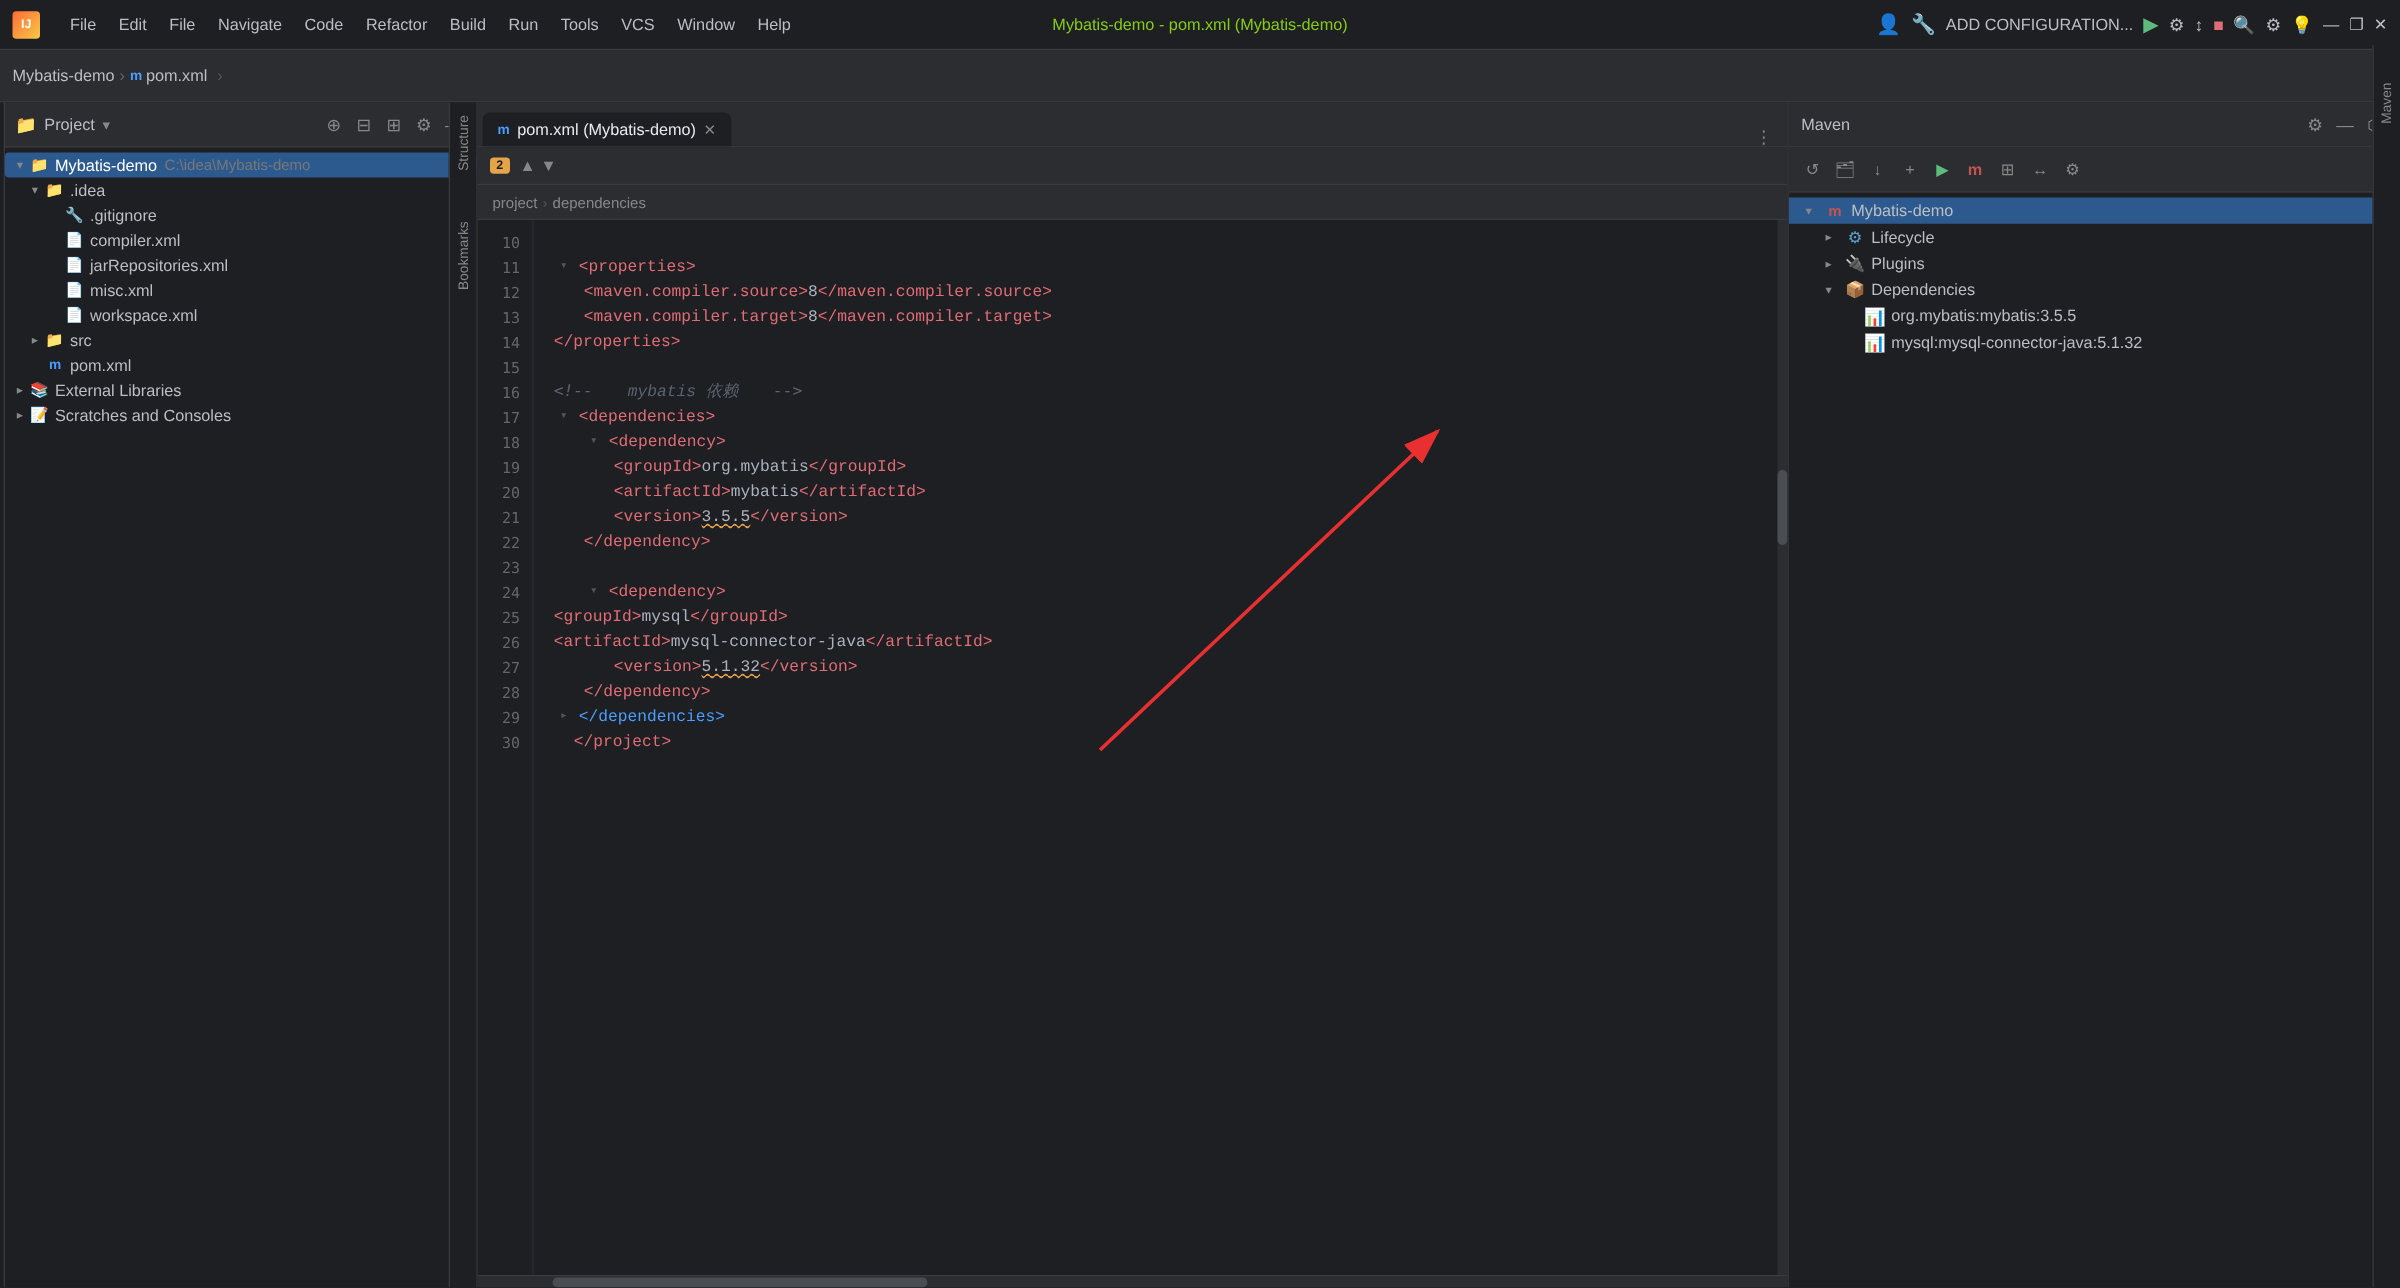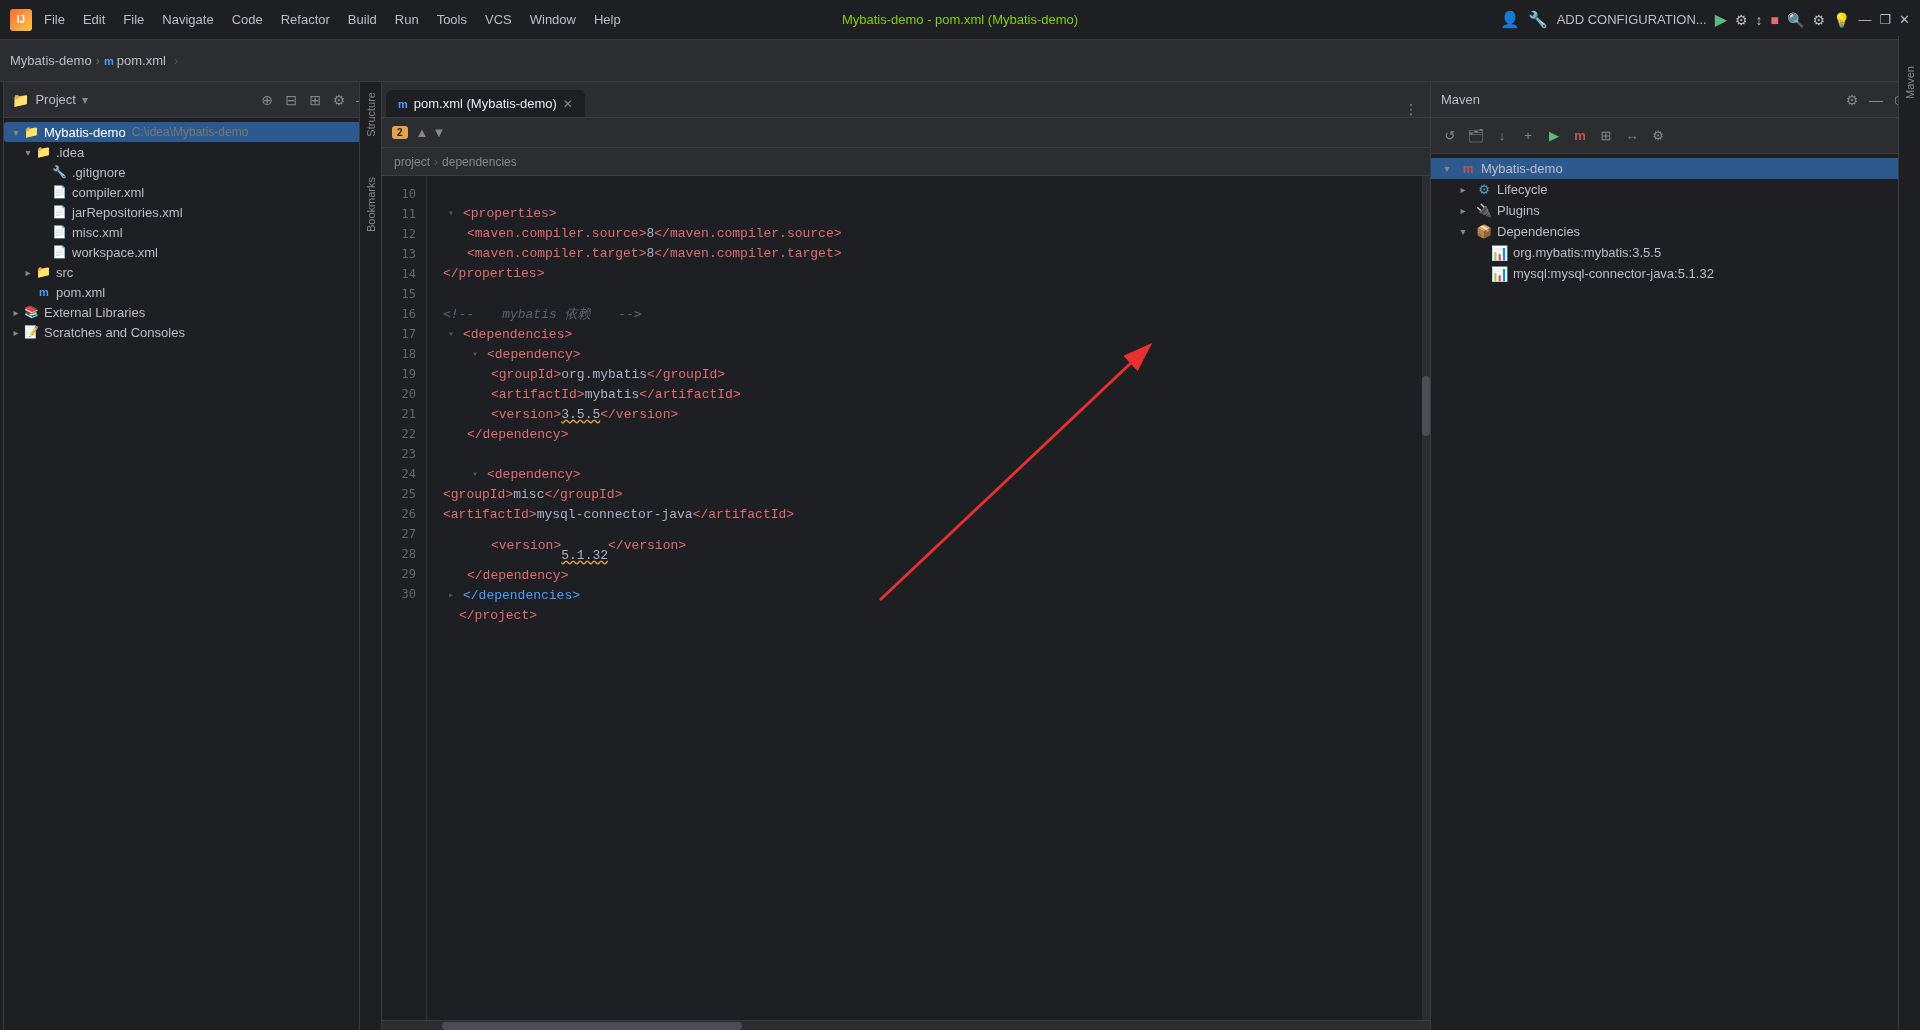--- a/index.html
+++ b/index.html
@@ -20,21 +20,21 @@
       background: #1e1f22;
       display: flex;
       align-items: center;
       justify-content: space-between;
       padding: 0 10px;
       border-bottom: 1px solid #3a3b3f;
     }
     #title-bar .left {
       display: flex;
       align-items: center;
-      gap: 4px;
+      gap: 16px;
     }
     #title-bar .logo {
       width: 22px;
       height: 22px;
       background: linear-gradient(135deg, #ff6b35, #f7c948);
       border-radius: 3px;
       display: flex;
       align-items: center;
       justify-content: center;
       font-size: 10px;
@@ -751,39 +751,39 @@
           <span class="fold-icon">▾</span>
           <span class="xml-bracket">&lt;</span>
             <span class="xml-tag">dependency</span>
             <span class="xml-bracket">&gt;</span>
         </div>
         <div class="code-line">
           <span style="padding-left:0px;"></span>
           <span class="xml-bracket">&lt;</span>
             <span class="xml-tag">groupId</span>
             <span class="xml-bracket">&gt;</span>
-            <span class="xml-text">misc</span>
+            <span class="xml-text">mysql</span>
             <span class="xml-bracket">&lt;/</span>
             <span class="xml-tag">groupId</span>
             <span class="xml-bracket">&gt;</span>
         </div>
         <div class="code-line">
           <span class="xml-bracket">&lt;</span>
             <span class="xml-tag">artifactId</span>
             <span class="xml-bracket">&gt;</span>
             <span class="xml-text">mysql-connector-java</span>
             <span class="xml-bracket">&lt;/</span>
             <span class="xml-tag">artifactId</span>
             <span class="xml-bracket">&gt;</span>
         </div>
         <div class="code-line" style="padding-left:48px;">
           <span class="xml-bracket">&lt;</span>
             <span class="xml-tag">version</span>
             <span class="xml-bracket">&gt;</span>
-            <span class="xml-text" style="text-decoration:underline wavy #e5a34a;margin-top:21px;">5.1.32</span>
+            <span class="xml-text" style="text-decoration:underline wavy #e5a34a;">5.1.32</span>
             <span class="xml-bracket">&lt;/</span>
             <span class="xml-tag">version</span>
             <span class="xml-bracket">&gt;</span>
         </div>
         <div class="code-line" style="padding-left:24px;">
           <span class="xml-bracket">&lt;/</span>
             <span class="xml-tag">dependency</span>
             <span class="xml-bracket">&gt;</span>
         </div>
         <div class="code-line">

